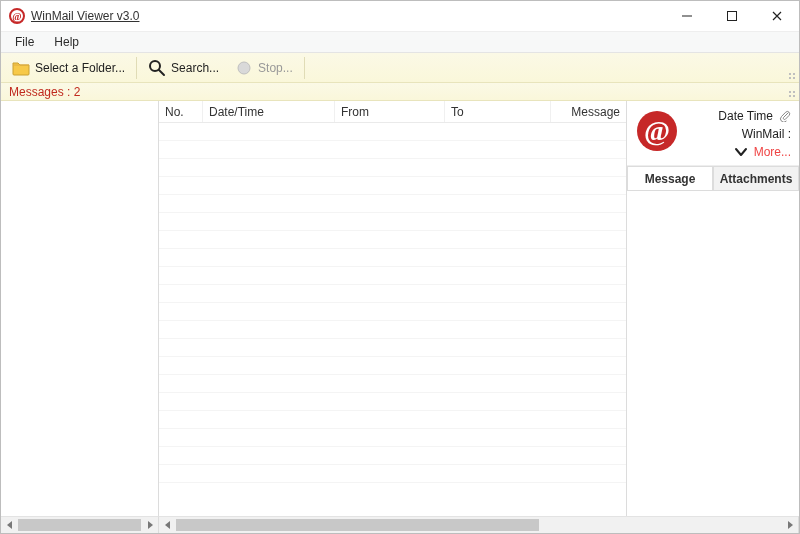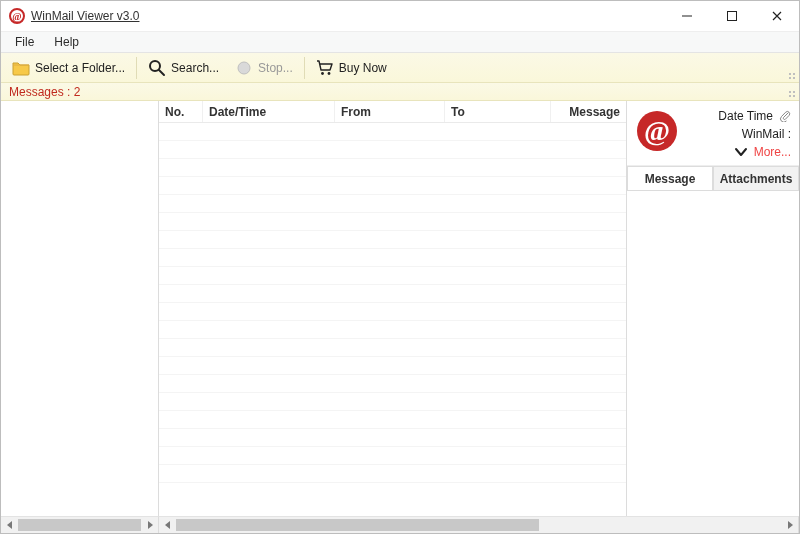--- a/index.html
+++ b/index.html
@@ -32,21 +32,21 @@
   .msgstrip .grip{bottom:1px;}
 
   
   .main { flex:1; display:flex; min-height:0; }
 
   
   .tree { width: 158px; background:#fff; border-right:1px solid #dcdcdc; display:flex; flex-direction:column; }
   .tree .body { flex:1; }
 
   
-  .list { flex:1; display:flex; flex-direction:column; border-right:1px solid #dcdcdc; min-width:0;font-weight:bold;}
+  .list { flex:1; display:flex; flex-direction:column; border-right:1px solid #dcdcdc; min-width:0;}
   .cols { height:22px; background:#fff; border-bottom:1px solid #eaeaea; display:flex; align-items:stretch;}
   .col { display:flex; align-items:center; padding: 0 6px; color:#333; border-right:1px solid #f0f0f0;}
   .col:last-child{border-right:none;}
   .rows { flex:1; overflow:hidden; background:#fff; position:relative;}
   .rowline{height:18px;border-bottom:1px solid #f4f4f4;}
 
   
   .preview { width:172px; background:#fff; display:flex; flex-direction:column;}
   .phead { padding:8px 8px 6px 8px; display:flex; gap:6px; border-bottom:1px solid #eee;}
   .phead .at{ width:44px;height:44px; flex:0 0 auto;}
@@ -127,30 +127,20 @@
   </div>
   <div class="tbbtn disabled">
     <span class="ic">
       <svg viewBox="0 0 18 18">
           <circle cx="9" cy="9" r="6" fill="#d9d9d9" stroke="#bfbfbf"></circle>
         </svg>
     </span>
     <span>Stop...</span>
   </div>
   <div class="tbsep"></div>
-  <div class="tbbtn">
-    <span class="ic">
-      <svg viewBox="0 0 18 18">
-          <path d="M1 2 h2 l2 9 h9 l2-6 h-12" fill="none" stroke="#222" stroke-width="1.4" stroke-linejoin="round"></path>
-          <circle cx="6.5" cy="14.5" r="1.4" fill="#222"></circle>
-          <circle cx="13" cy="14.5" r="1.4" fill="#222"></circle>
-        </svg>
-    </span>
-    <span>Buy Now</span>
-  </div>
   <div class="grip">
       <span></span>
       <span></span>
       <span></span>
       <span></span>
     </div>
 </div>
 
 <div class="msgstrip">
   <span>Messages : 2</span>

